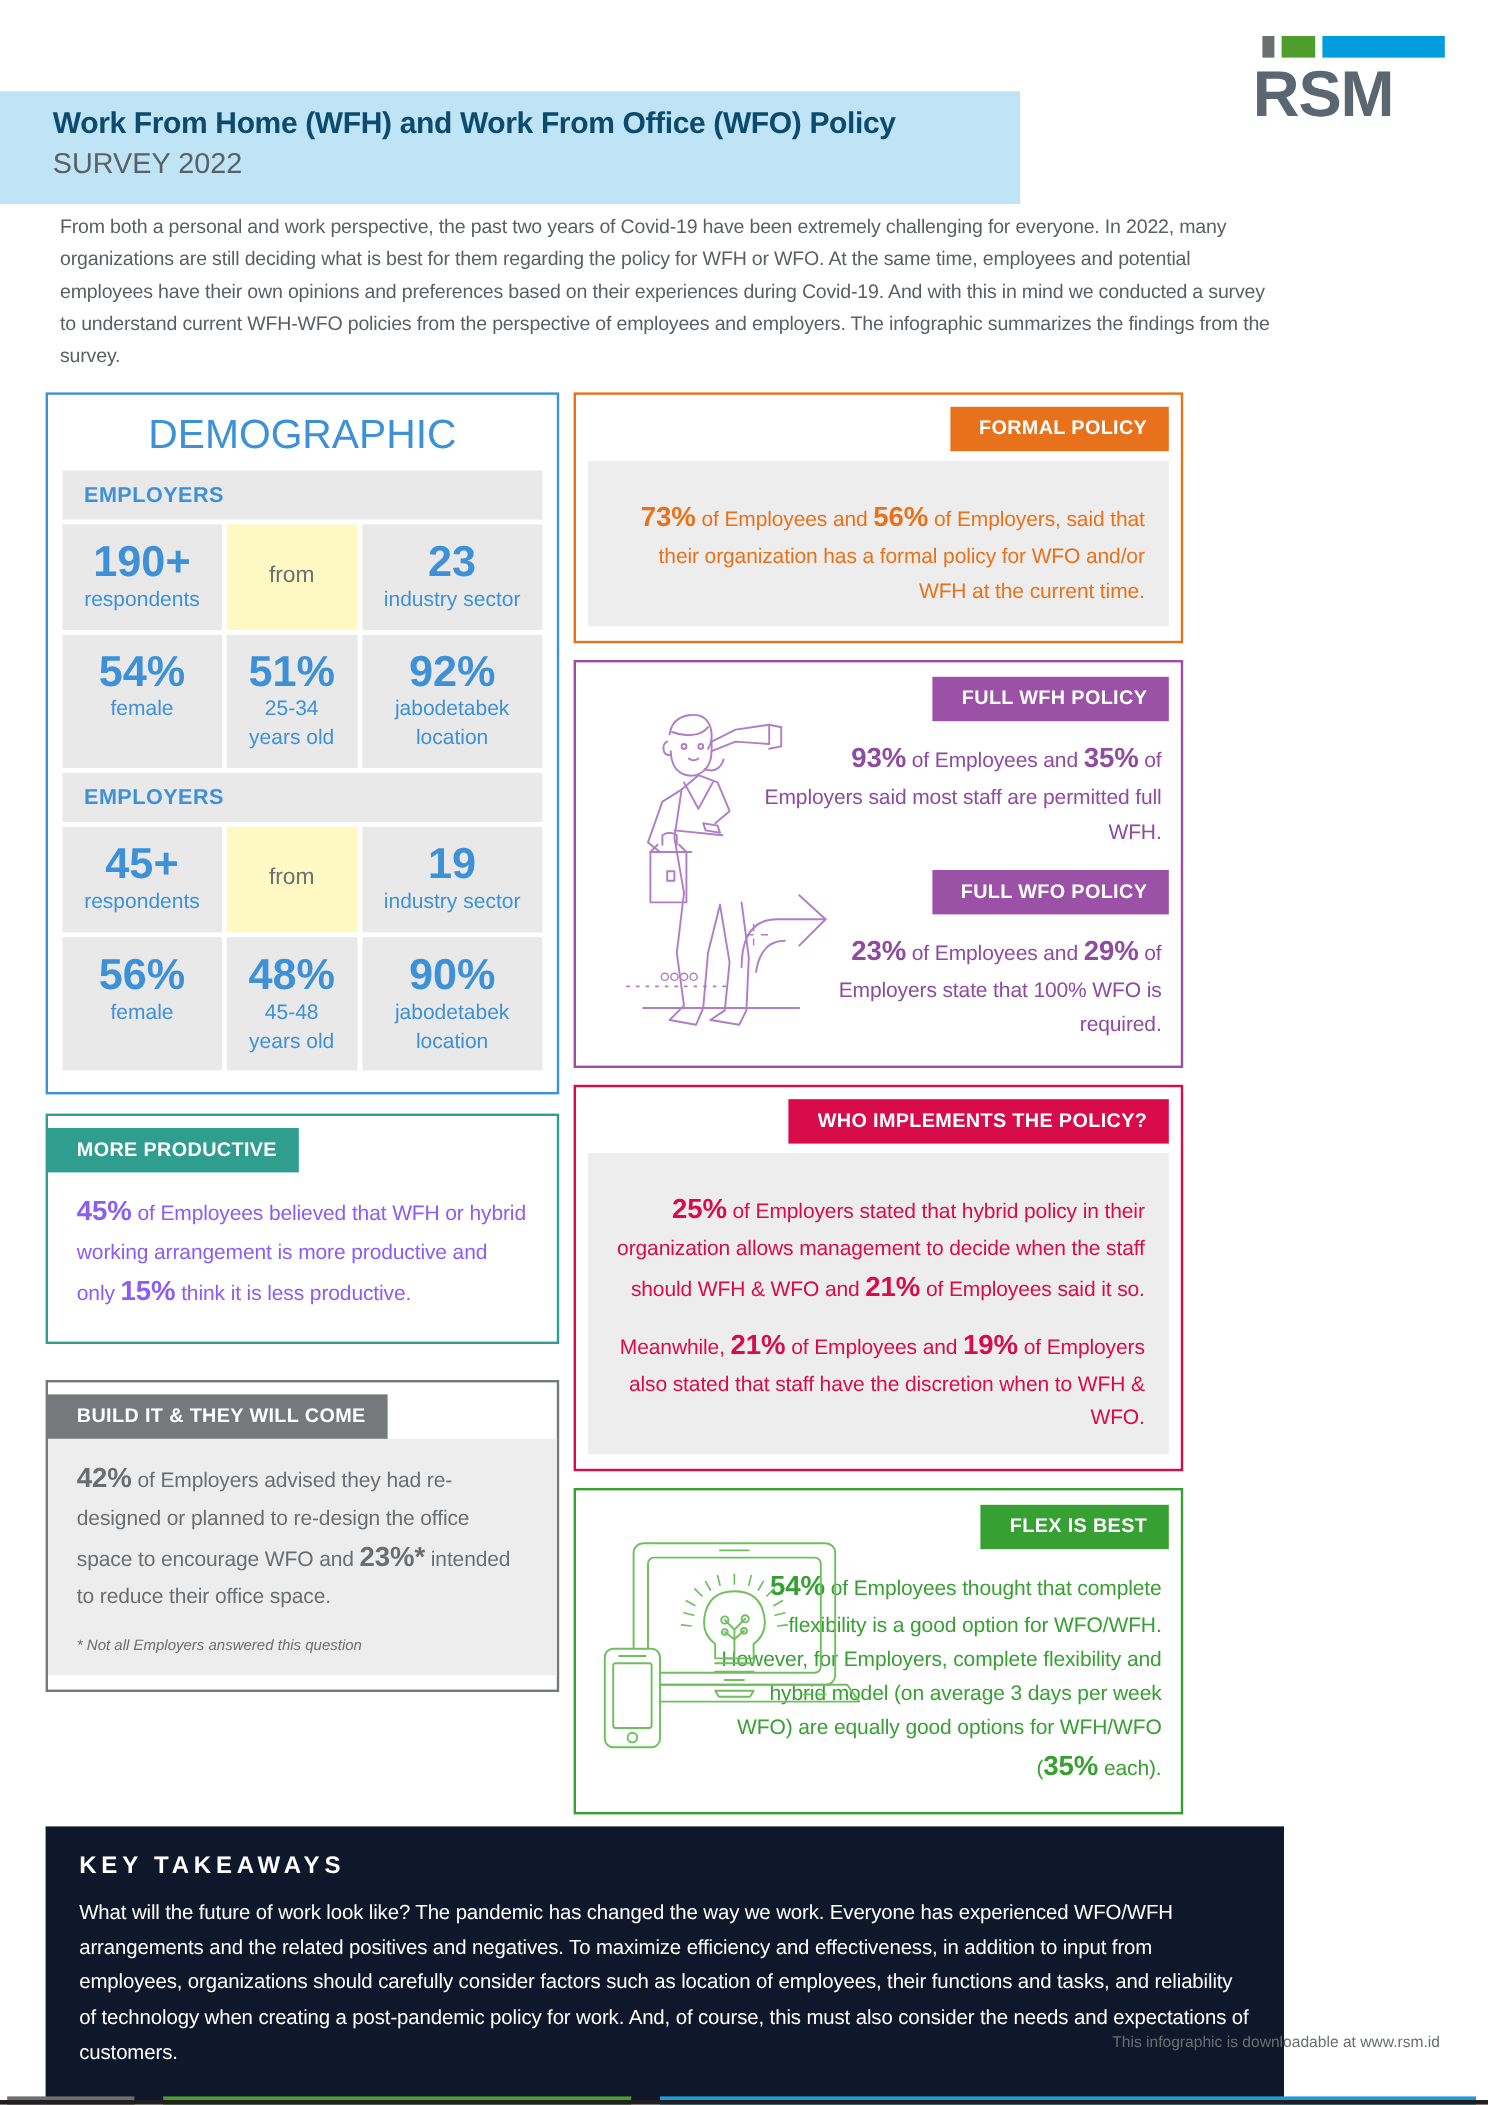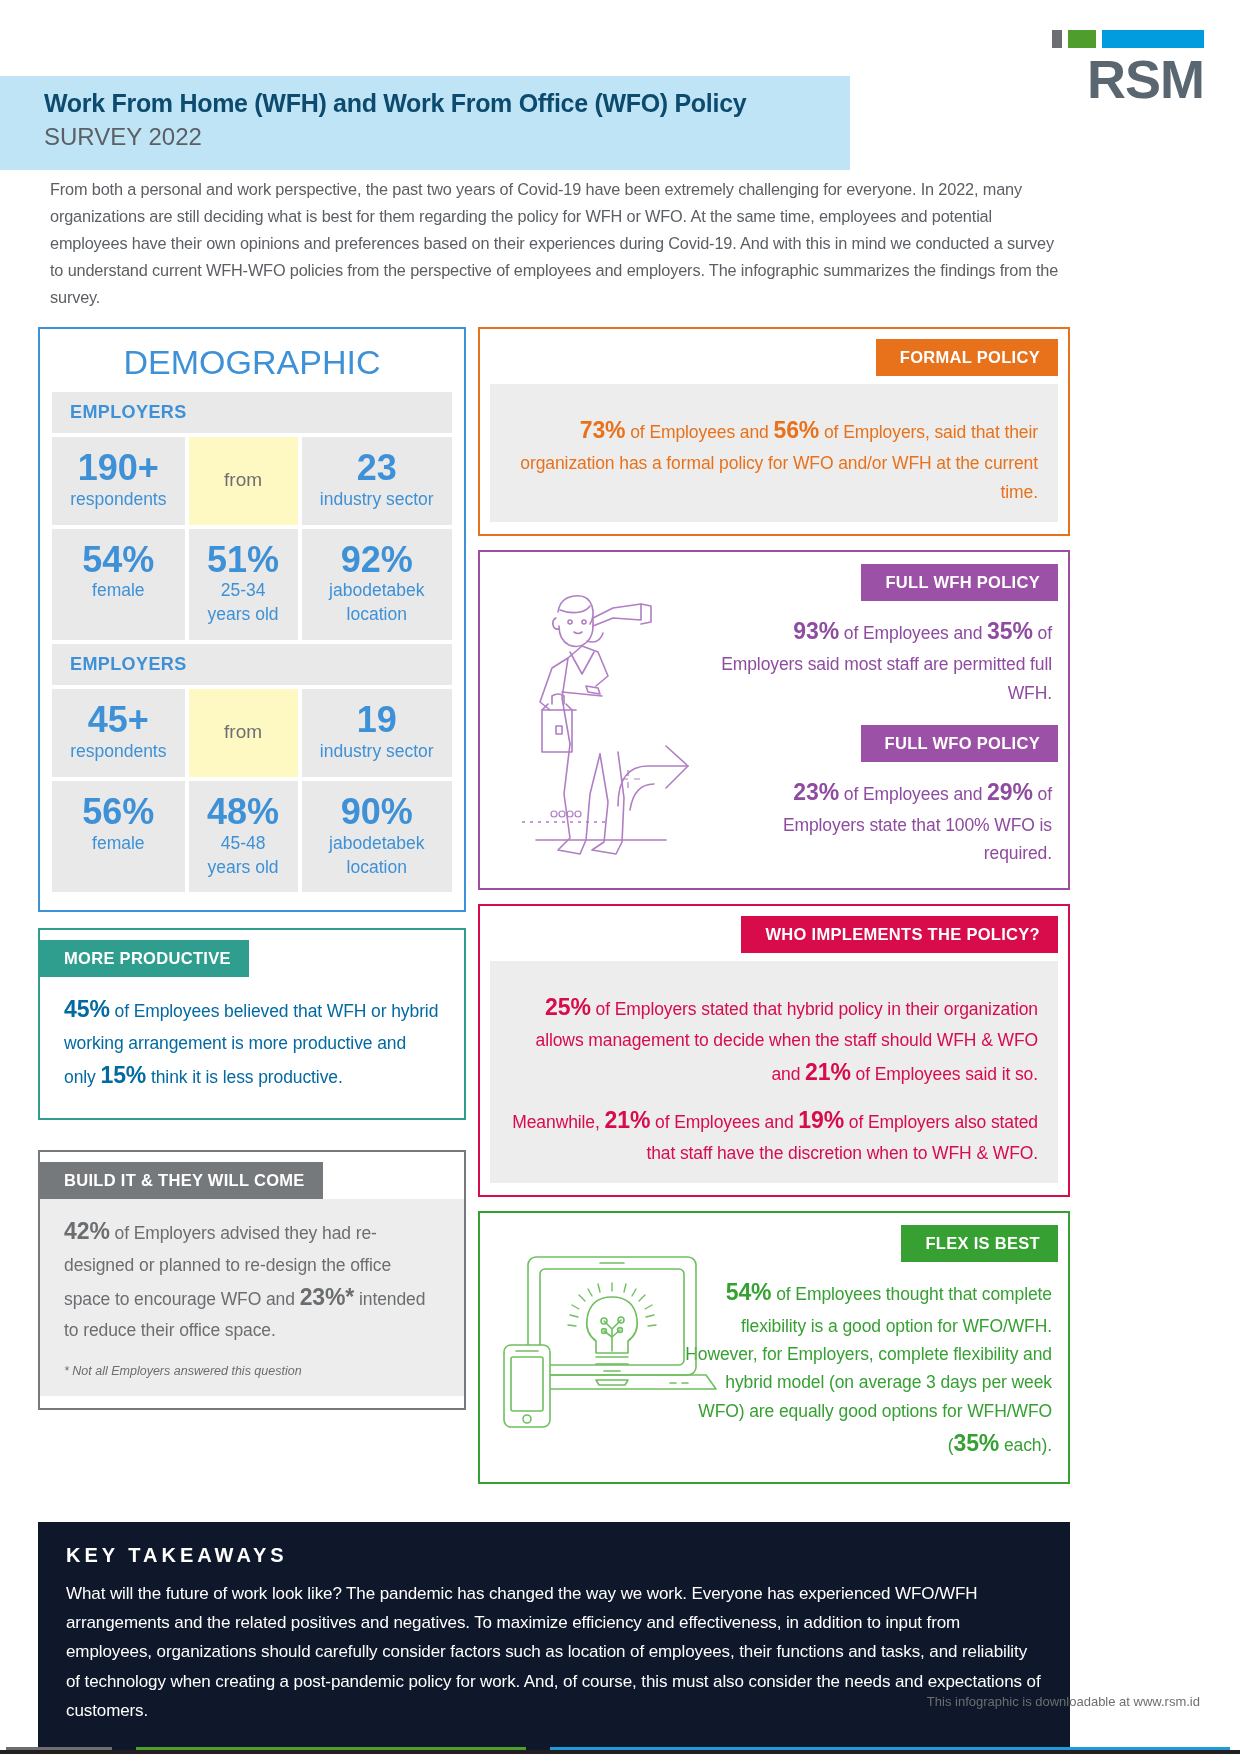--- a/index.html
+++ b/index.html
@@ -5,21 +5,21 @@
   * { box-sizing: border-box; margin: 0; padding: 0; }
   html, body {
     width: 1240px; height: 1754px;
     background: #ffffff;
     font-family: "Liberation Sans", sans-serif;
     color: #58595b;
   }
   .page { position: relative; width: 1240px; height: 1754px; overflow: hidden; }
 
   
-  .logo { position: absolute; right: 36px; top: 30px; width: 160px; text-align: right; }
+  .logo { position: absolute; right: 36px; top: 30px; width: 160px; }
   .logo-bars { display: flex; gap: 6px; justify-content: flex-end; align-items: center; height: 18px; }
   .bar-grey  { width: 10px; height: 18px; background: #6d6e71; }
   .bar-green { width: 28px; height: 18px; background: #4e9d2d; }
   .bar-blue  { width: 102px; height: 18px; background: #009cde; }
   .logo-text { font-family: "Liberation Sans", sans-serif; font-weight: bold;
     font-size: 54px; letter-spacing: -1px; color: #5b6770; line-height: 1; margin-top: 4px; }
 
   
   .header-band {
     position: absolute; left: 0; top: 76px; width: 850px; height: 94px;
@@ -28,21 +28,21 @@
   .header-title { font-size: 25px; font-weight: bold; color: #0c4a6e; line-height: 1.25; letter-spacing: -0.3px;}
   .header-sub { font-size: 24px; color: #5a6065; line-height: 1.3; letter-spacing: 0px; margin-top: 2px;}
 
   .intro {
     position: absolute; left: 50px; top: 176px; width: 1010px;
     font-size: 16.3px; line-height: 1.65; color: #5b5f63; letter-spacing: -0.15px;
   }
 
   
   .col-left  { position: absolute; left: 38px;  top: 327px; width: 428px; }
-  .col-right { position: absolute; left: 478px; top: 327px; width: 592px; }
+  .col-right { position: absolute; left: 478px; top: 327px; width: 508px; }
 
   .panel { border: 2px solid #000; background: #fff; position: relative; }
 
   
   .demo { border-color: #3e91d6; padding: 10px 12px 14px 12px; }
   .demo-title { text-align: center; font-size: 34px; color: #3e91d6; letter-spacing: 0px; padding: 4px 0 10px; }
   .sub-head { background: #e9e9e9; color: #3e91d6; font-weight: bold; font-size: 18px;
      letter-spacing: .4px; padding: 10px 0 10px 18px; margin-bottom: 4px; }
   .cellrow { display: flex; gap: 4px; margin-bottom: 4px; }
   .cell { background: #e9e9e9; color: #3e91d6; text-align: center; padding: 12px 6px 14px; }
@@ -73,21 +73,21 @@
   .p-wf .stat { color: #8e4ba0; }
   .wf-right { width: 350px; margin-left: auto; }
   .illus-man { position: absolute; left: 20px; top: 22px; width: 210px; height: 295px; }
 
   .p-who { border-color: #d80b4b; margin-bottom: 14px; padding: 10px 10px 12px; }
   .p-who .tag { background: #d80b4b; }
   .p-who .body-box { color: #d80b4b; }
 
   .p-prod { border-color: #2f9e8f; margin-bottom: 14px; padding: 10px 0 14px; }
   .p-prod .tag { background: #2f9e8f; }
-  .p-prod .stat { color: #0369a1; }
+  .p-prod .stat { color: #8b5cf6; }
 
   .p-build { border-color: #76797c; padding: 10px 0 12px; }
   .p-build .tag { background: #76797c; }
   .p-build .body-box { color: #6b6e71; }
   .footnote { font-size: 12.5px; font-style: italic; color: #6b6e71; margin-top: 20px; }
 
   .p-flex { border-color: #37a033; padding: 12px 10px 12px; position: relative; min-height: 230px; }
   .p-flex .tag { background: #37a033; }
   .p-flex .stat { color: #37a033; }
   .flex-right { width: 380px; margin-left: auto; }

